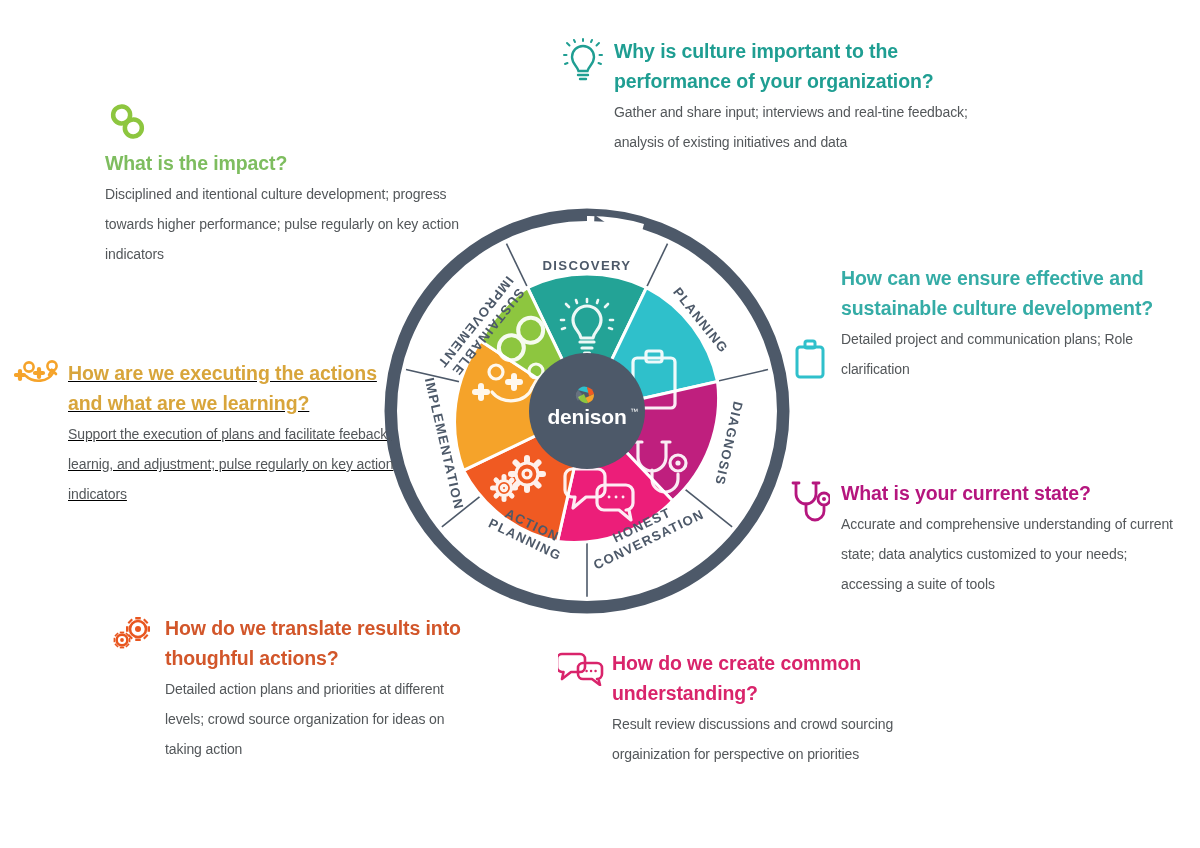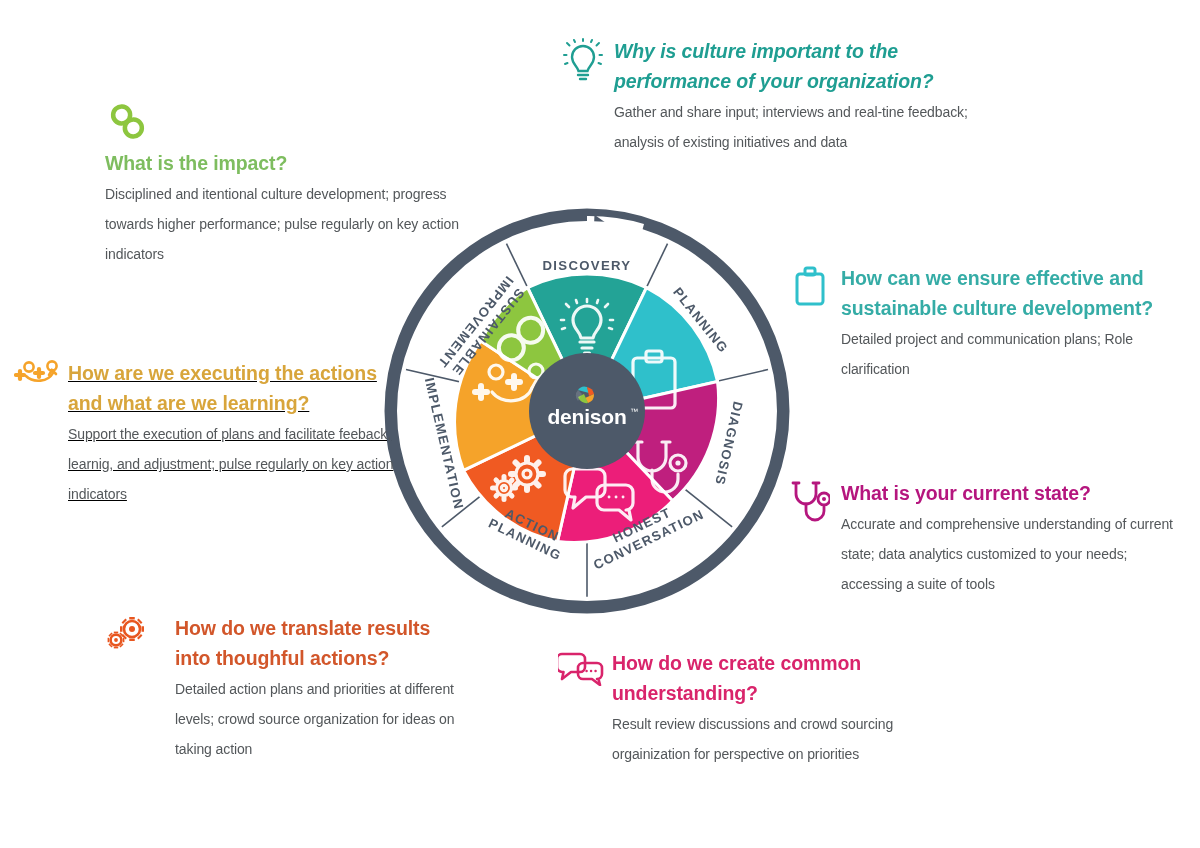--- a/index.html
+++ b/index.html
@@ -46,27 +46,27 @@
     font-size: 14px;
     line-height: 30px;
     color: #53575a;
     letter-spacing: -0.1px;
     font-weight: normal;
   }
 
   
   #c-why      { left: 560px; top: 36px;  width: 420px; }
   #c-impact   { left: 105px; top: 100px; width: 360px; flex-direction: column; }
-  #c-ensure   { left: 787px; top: 263px; width: 400px; }
+  #c-ensure   { left: 787px; top: 263px; width: 400px; align-items: flex-end; }
   #c-exec     { left: 14px;  top: 358px; width: 380px; text-decoration: underline; }
   #c-state    { left: 787px; top: 478px; width: 400px; }
-  #c-translate{ left: 105px; top: 613px; width: 365px; gap: 16px; }
+  #c-translate{ left: 111px; top: 613px; width: 365px; }
   #c-create   { left: 558px; top: 648px; width: 395px; }
 
-  #c-why h2      { color: #1f9e92; font-style: italic; }
+  #c-why h2      { color: #1f9e92; }
   #c-impact h2   { color: #7ebd5f; }
   #c-ensure h2   { color: #35aca6; }
   #c-exec h2     { color: #d8a53b; }
   #c-state h2    { color: #b5167e; }
   #c-translate h2{ color: #d2562a; }
   #c-create h2   { color: #d9246b; }
 
   
   #wheel {
     position: absolute;

